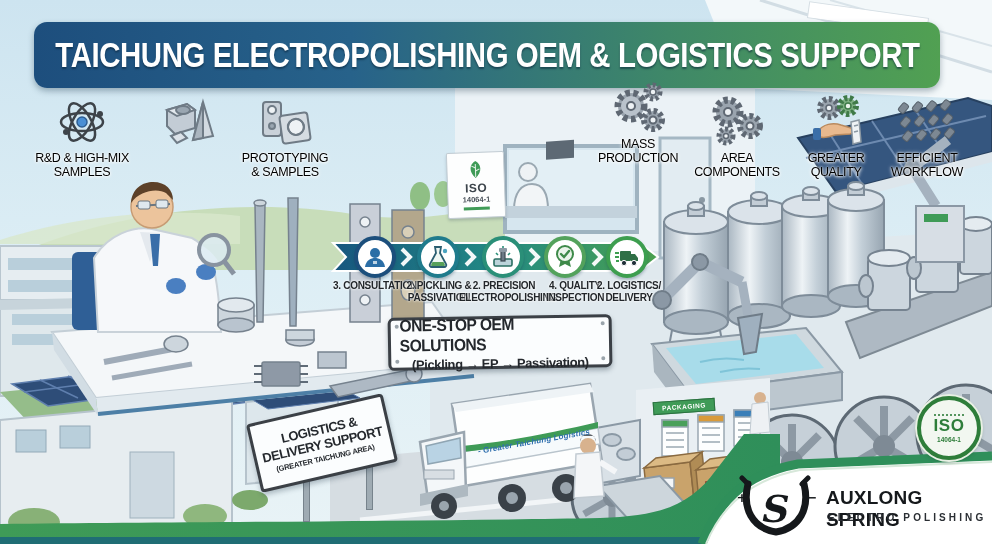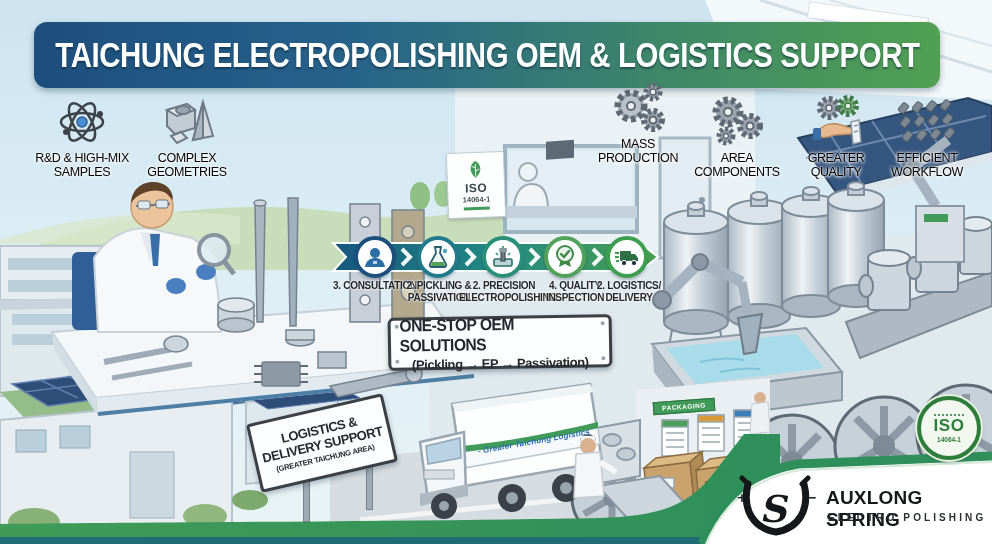--- a/index.html
+++ b/index.html
@@ -495,24 +495,38 @@
       <g stroke="#6f7b86" stroke-width="2">
         <polygon points="8,14 28,8 36,14 36,32 16,38 8,30" fill="#c3ccd5"></polygon>
         <polygon points="8,14 28,8 36,14 18,20" fill="#e2e8ed"></polygon>
         <ellipse cx="24" cy="14" rx="7" ry="4" fill="#9aa6b1"></ellipse>
         <polygon points="44,6 54,40 34,44" fill="#d2dae1"></polygon>
         <polygon points="44,6 44,42 34,44" fill="#aab5bf"></polygon>
         <polygon points="12,40 22,36 28,42 18,47" fill="#dbe2e8"></polygon>
       </g>
     </svg>
   </div>
-  <div class="lbl">COMPLEX
-GEOMETRIES</div>
-</div>
-
+</div>
+
+<div class="feat" style="left:229px;top:94px">
+  <div class="ic">
+    <svg width="56" height="52" viewBox="0 0 56 52">
+      <g stroke="#6f7b86" stroke-width="2">
+        <rect x="6" y="6" width="18" height="34" rx="3" fill="#c9d1d9"></rect>
+        <circle cx="15" cy="14" r="4" fill="#eef2f5"></circle>
+        <circle cx="15" cy="30" r="3" fill="#9aa6b1"></circle>
+        <rect x="24" y="18" width="28" height="28" rx="3" fill="#d5dce2" transform="rotate(-8 38 32)"></rect>
+        <circle cx="39" cy="31" r="8" fill="#eef2f5" transform="rotate(-8 38 32)"></circle>
+        <circle cx="39" cy="31" r="8" fill="none"></circle>
+      </g>
+    </svg>
+  </div>
+  <div class="lbl">PROTOTYPING
+&amp; SAMPLES</div>
+</div>
 
 
 <div class="feat" style="left:582px;top:80px">
   <div class="ic">
     <svg width="58" height="54" viewBox="0 0 58 54">
       <circle cx="22" cy="26" r="13" fill="#9aa4ae" stroke="#5f6873" stroke-width="7" stroke-dasharray="4.5 3.4"></circle>
       <circle cx="22" cy="26" r="10" fill="#b9c2cb"></circle>
           <circle cx="22" cy="26" r="4" fill="#eef2f5" stroke="#5f6873" stroke-width="2"></circle>
       <circle cx="44" cy="12" r="7" fill="#9aa4ae" stroke="#5f6873" stroke-width="5" stroke-dasharray="3 2.4"></circle>
       <circle cx="44" cy="12" r="3" fill="#eef2f5" stroke="#5f6873" stroke-width="1.5"></circle>

